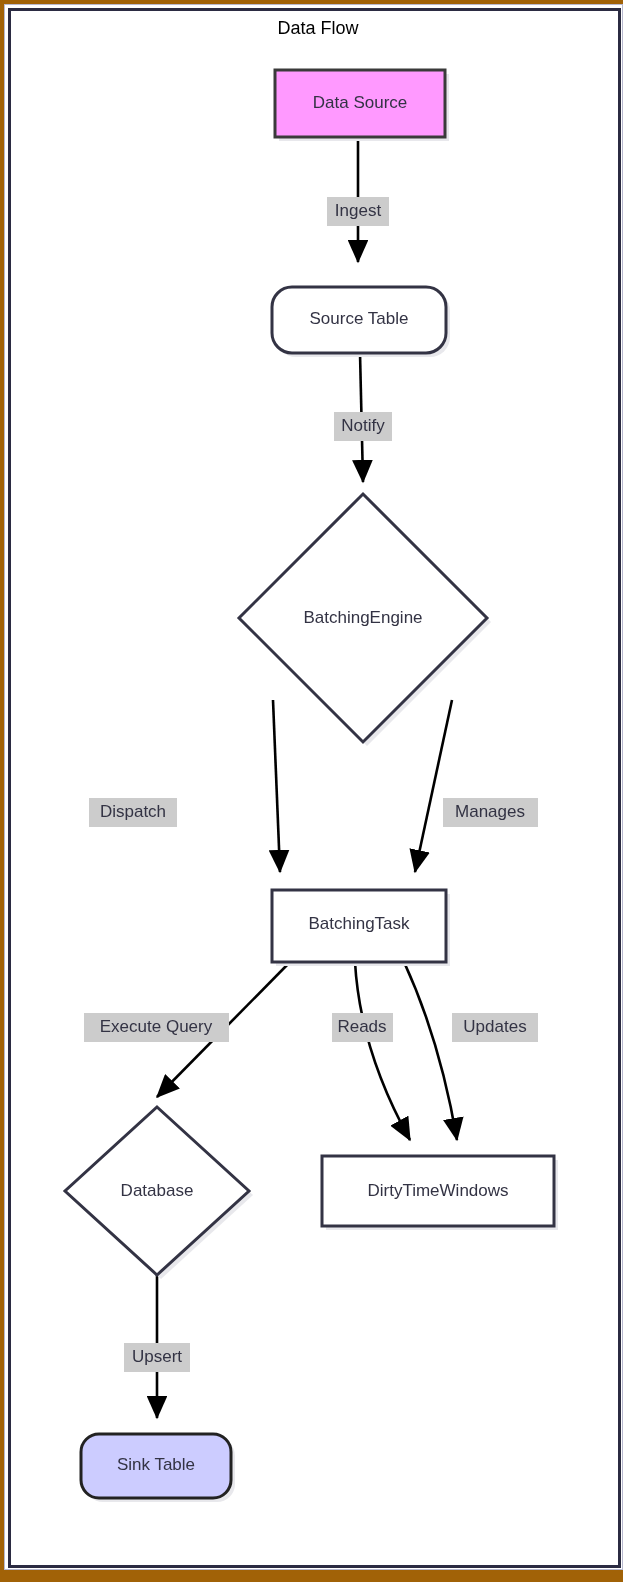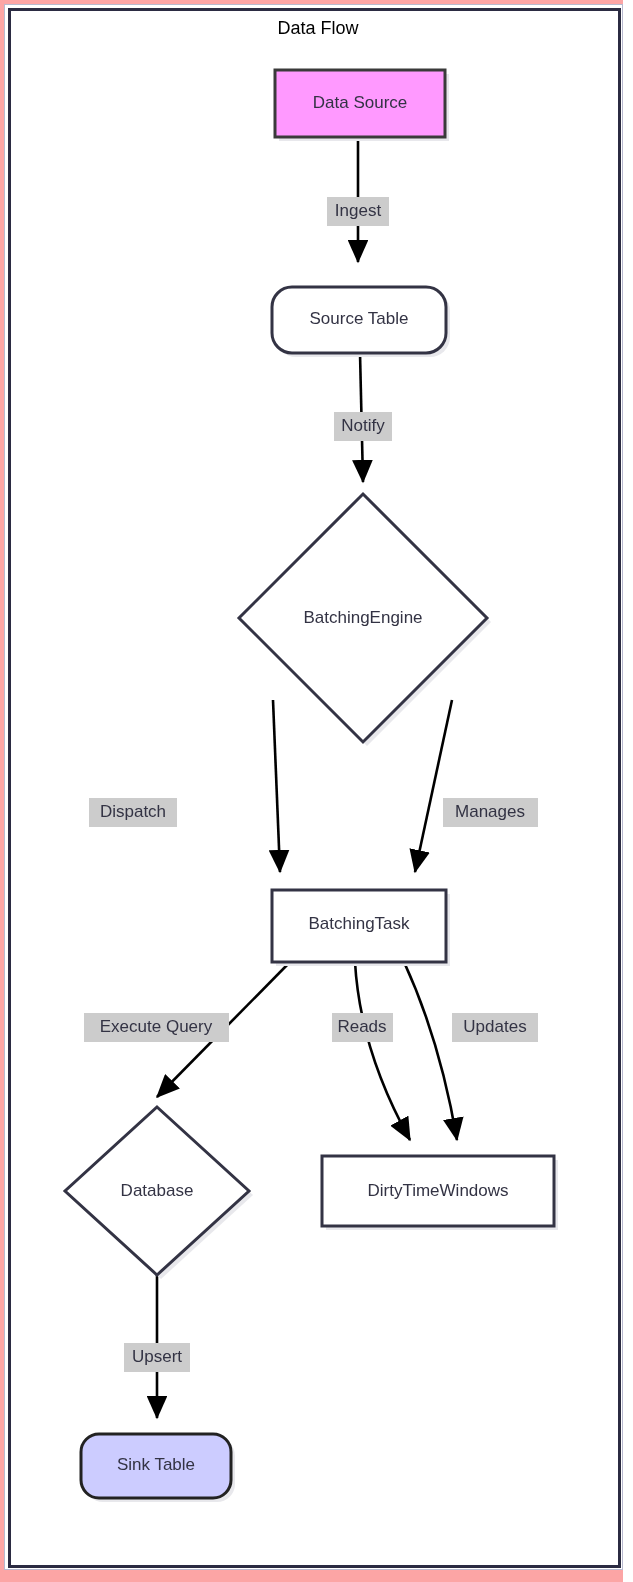--- a/index.html
+++ b/index.html
@@ -10,21 +10,21 @@
   body {
     width: 633px;
     height: 1582px;
     font-family: "Liberation Sans", sans-serif;
     overflow: hidden;
   }
   #diagram-root {
     position: relative;
     width: 623px;
     height: 1582px;
-    background: #fca5a5;
+    background: #a16207;
     text-align: center;
   }
   #frame-outer {
     position: absolute;
     left: 4px;
     top: 4px;
     width: 619px;
     height: 1566px;
     border: 1px solid #b8b9cf;
     background: #ffffff;

